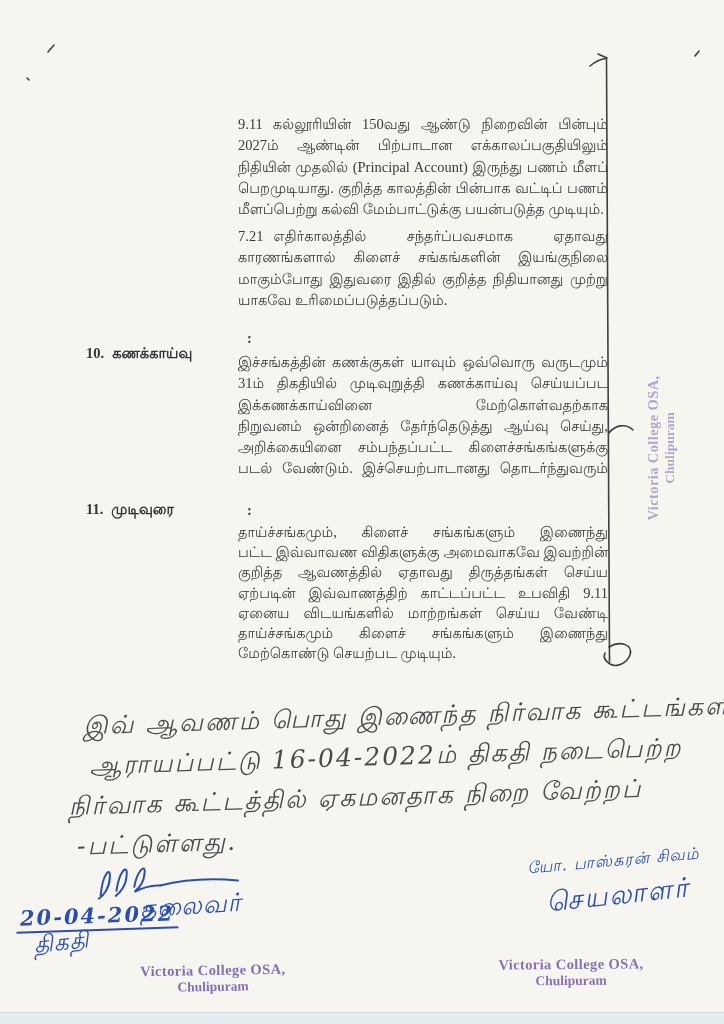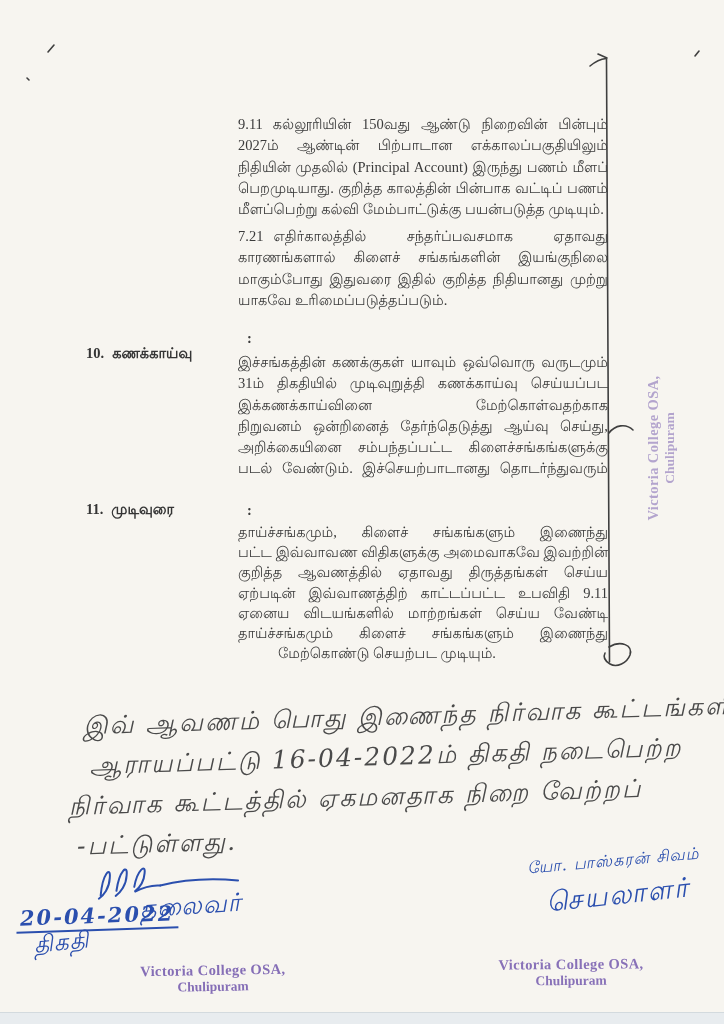--- a/index.html
+++ b/index.html
@@ -101,21 +101,21 @@
   </div>
   <div class="colon" style="top:502px;">:</div>
 
   <div class="para" style="top:522px;">
     <div class="jline" style="line-height:20.2px;height:20.2px;">தாய்ச்சங்கமும், கிளைச் சங்கங்களும் இணைந்து தயாரிக்கப்</div>
     <div class="jline" style="line-height:20.2px;height:20.2px;">பட்ட இவ்வாவண விதிகளுக்கு அமைவாகவே இவற்றின்</div>
     <div class="jline" style="line-height:20.2px;height:20.2px;">குறித்த ஆவணத்தில் ஏதாவது திருத்தங்கள் செய்ய வேண்டி</div>
     <div class="jline" style="line-height:20.2px;height:20.2px;">ஏற்படின் இவ்வாணத்திற் காட்டப்பட்ட உபவிதி 9.11 தவிர்ந்த</div>
     <div class="jline" style="line-height:20.2px;height:20.2px;">ஏனைய விடயங்களில் மாற்றங்கள் செய்ய வேண்டி ஏற்படின்</div>
     <div class="jline" style="line-height:20.2px;height:20.2px;">தாய்ச்சங்கமும் கிளைச் சங்கங்களும் இணைந்து ஒருமுகமாக</div>
-    <div class="jline last" style="line-height:20.2px;height:20.2px;margin-left:40px;">மேற்கொண்டு செயற்பட முடியும்.</div>
+    <div class="jline last" style="line-height:20.2px;height:20.2px;">மேற்கொண்டு செயற்பட முடியும்.</div>
   </div>
 
   <div class="note">
     <div class="nline" style="margin-left:23px;">இவ் ஆவணம் பொது இணைந்த நிர்வாக கூட்டங்களின்</div>
     <div class="nline" style="margin-left:28px;">ஆராயப்பட்டு 16-04-2022ம் திகதி நடைபெற்ற</div>
     <div class="nline" style="margin-left:6px;">நிர்வாக கூட்டத்தில் ஏகமனதாக நிறை வேற்றப்</div>
     <div class="nline" style="margin-left:13px;">-பட்டுள்ளது.</div>
   </div>
 
   <svg class="sigmark" width="160" height="46" viewBox="0 0 160 46">

